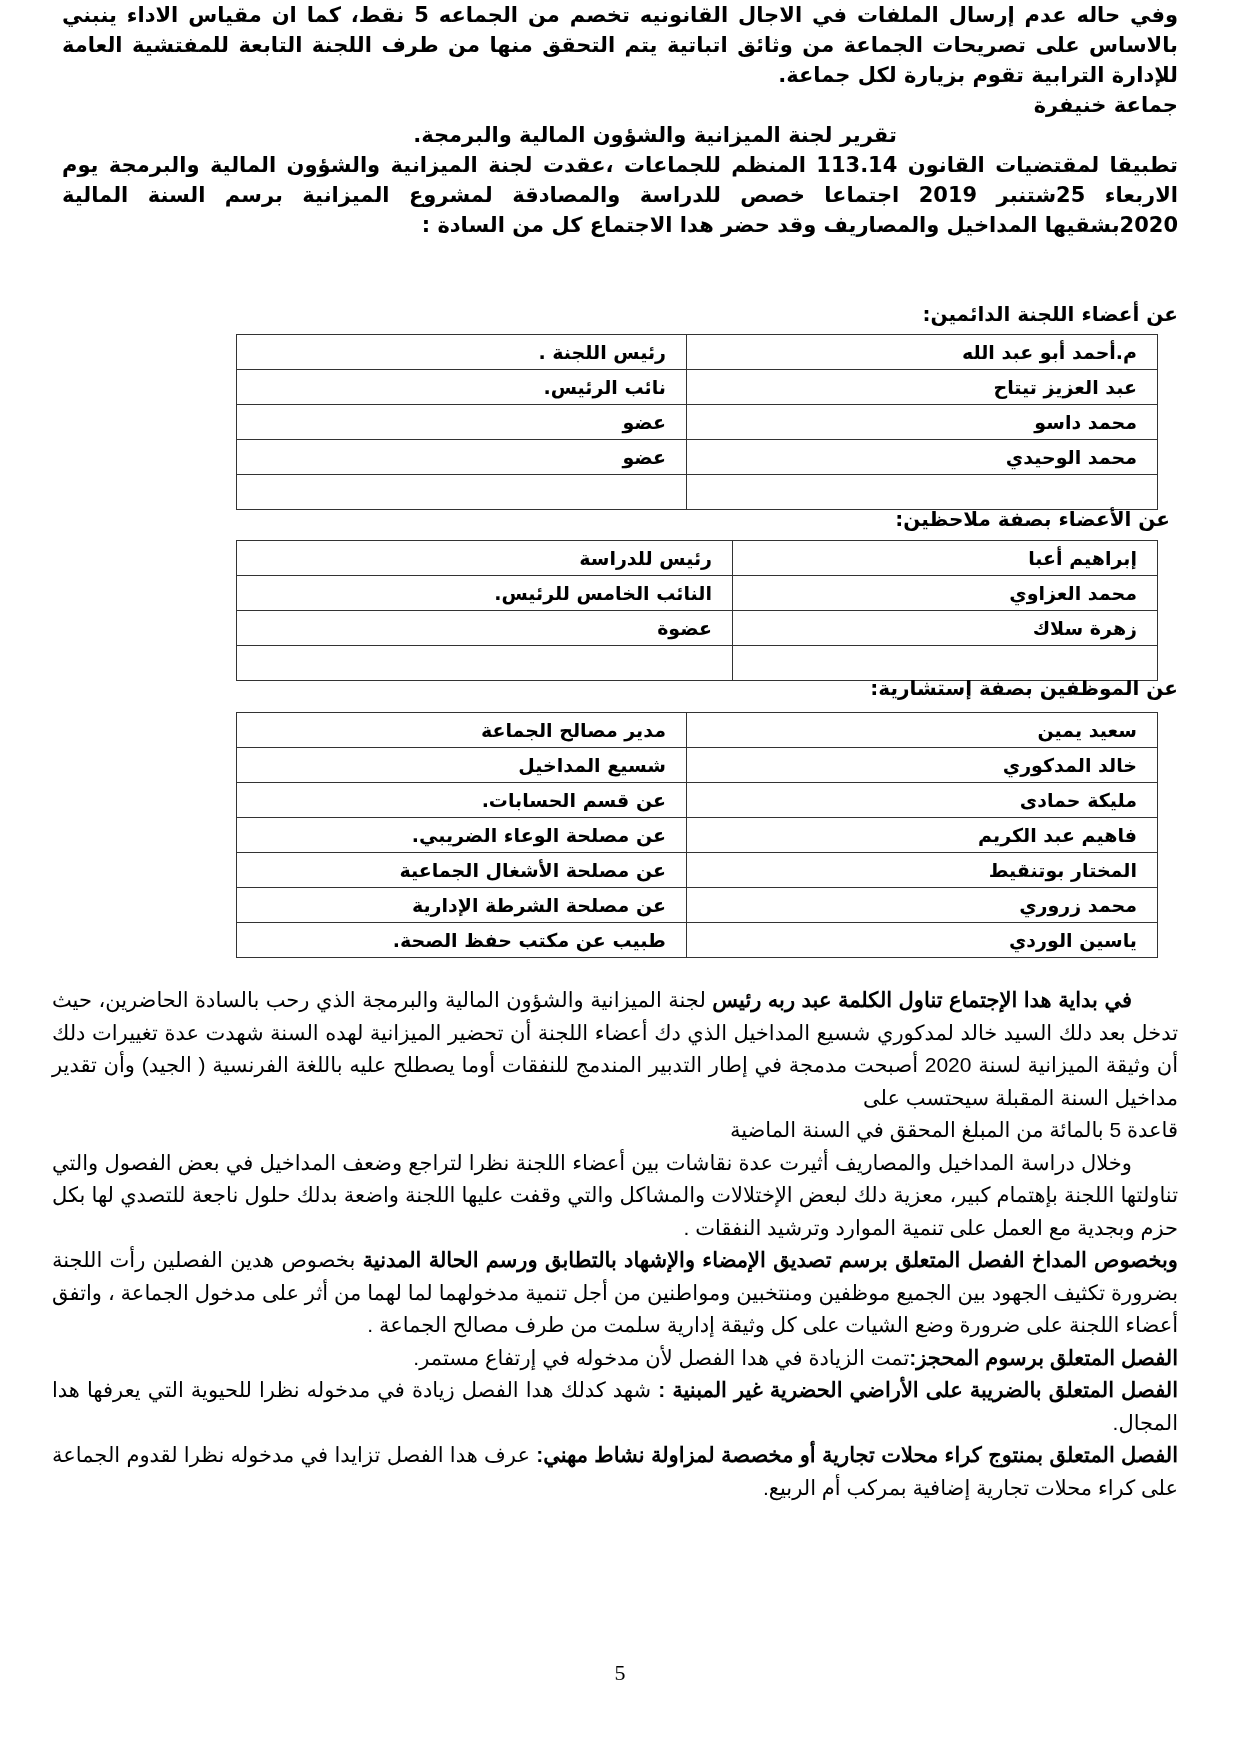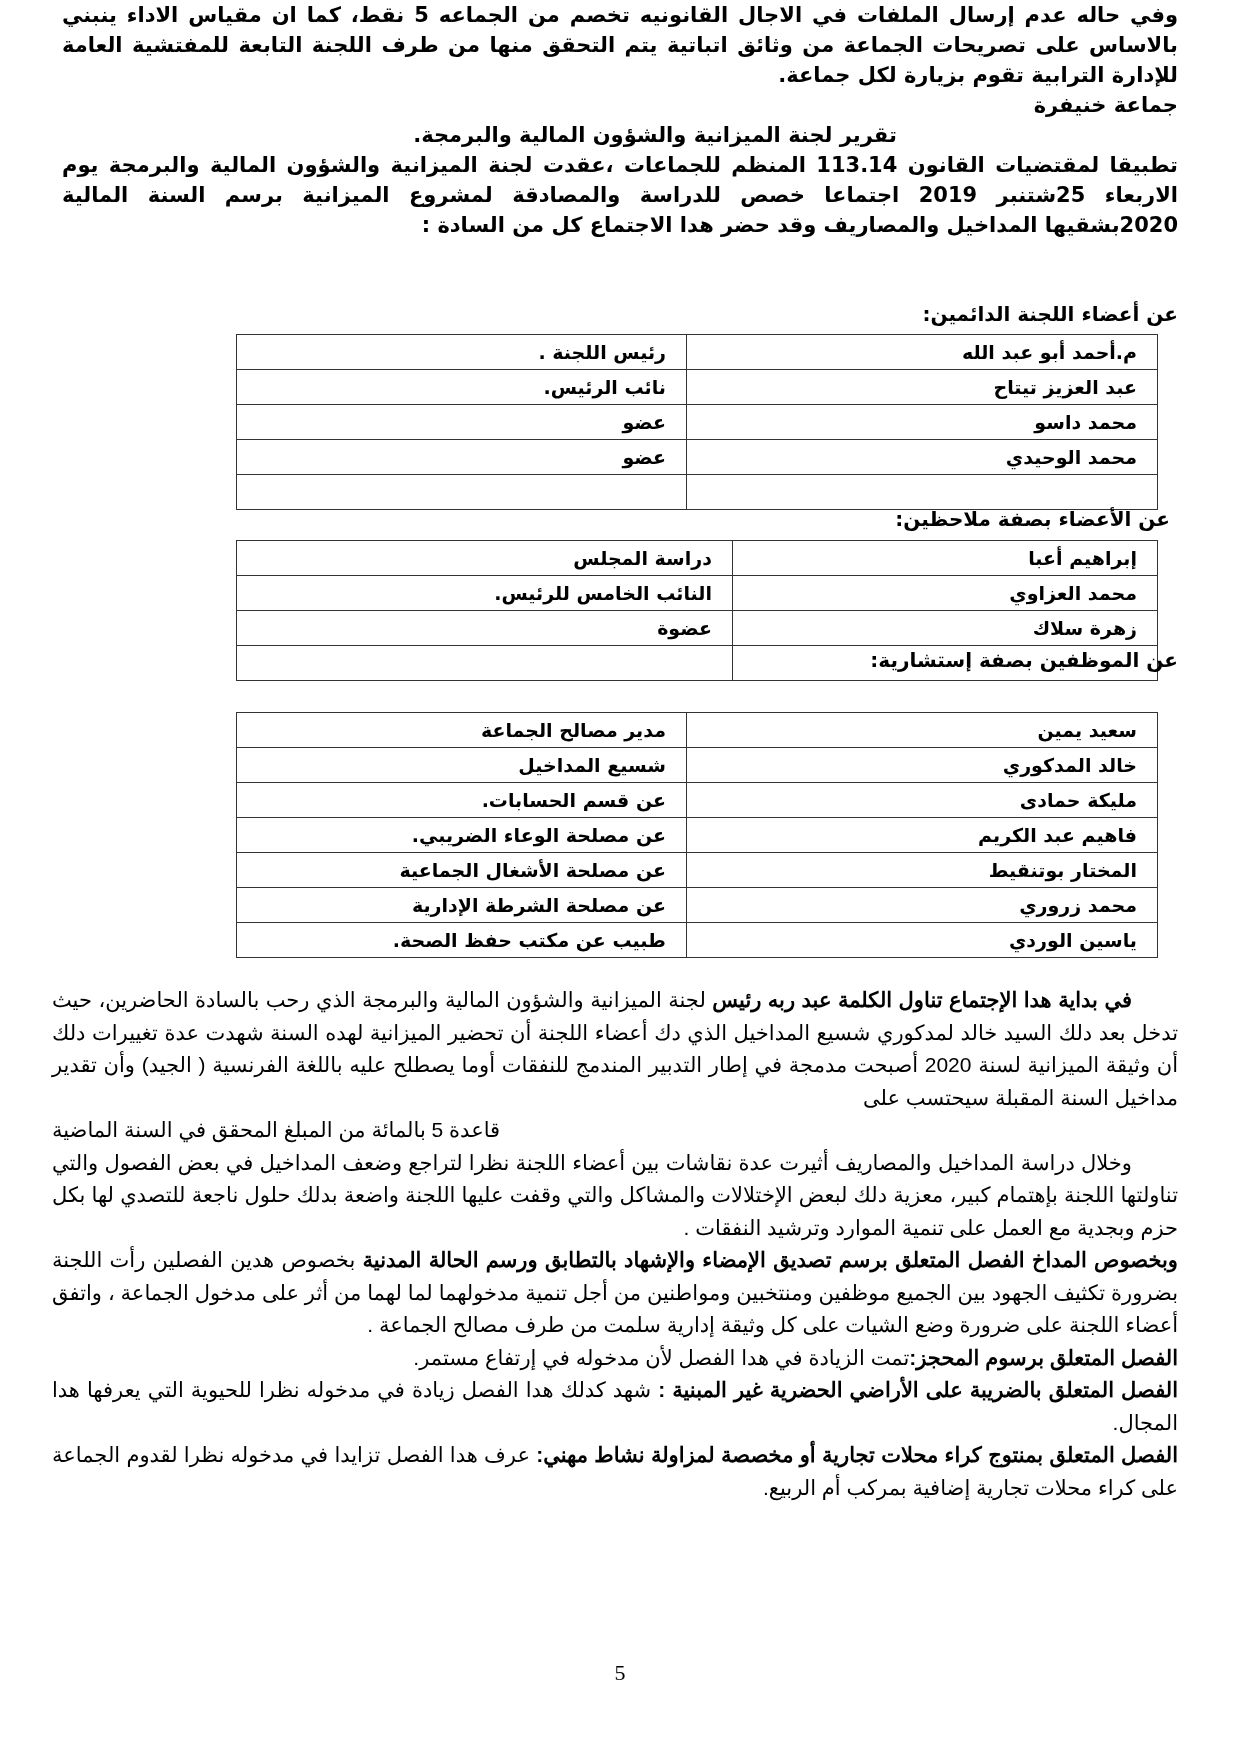--- a/index.html
+++ b/index.html
@@ -14,21 +14,21 @@
   table.members td { border:1.5px solid #333; padding:2px 20px; height:30px; text-align:right; vertical-align:middle; }
   .t1 { top:334px; left:236px; width:922px; }
   .t1 td.c1 { width:430px; }
   .t2 { top:540px; left:236px; width:922px; }
   .t2 td.c1 { width:384px; }
   .t3 { top:712px; left:236px; width:922px; }
   .t3 td.c1 { width:430px; }
   .body-text { position:absolute; left:52px; right:62px; direction:rtl; text-align:justify; font-family:"Liberation Sans", sans-serif; font-size:21px; line-height:32.5px; }
   .body-text p { margin:0; }
   .body-text b { font-weight:bold; }
-  .center { text-align:left; }
+  .center { text-align:right; }
   .indent { text-indent:46px; }
   .page-num { position:absolute; top:1660px; left:0; width:1240px; text-align:center; font-family:"Liberation Serif", serif; font-size:22px; }
 </style>
 </head>
 <body>
 
 <div class="page">
 
   <div class="blk intro rtl">
     <p>وفي حاله عدم إرسال الملفات في الاجال القانونيه تخصم من الجماعه 5 نقط، كما ان مقياس الاداء ينبني بالاساس على تصريحات الجماعة من وثائق اتباتية يتم التحقق منها من طرف اللجنة التابعة للمفتشية العامة للإدارة الترابية تقوم بزيارة لكل جماعة.</p>
@@ -61,38 +61,38 @@
           <td></td>
         </tr>
   </tbody>
     </table>
 
   <div class="sec-label rtl" style="top:505px; right:70px;">عن الأعضاء بصفة ملاحظين:</div>
   <table class="members t2">
     <tbody>
         <tr>
           <td class="c1">إبراهيم أعبا</td>
-          <td>دراسة المجلس</td>
+          <td>رئيس للدراسة</td>
         </tr>
     <tr>
           <td class="c1">محمد العزاوي</td>
           <td>النائب الخامس للرئيس.</td>
         </tr>
     <tr>
           <td class="c1">زهرة سلاك</td>
           <td>عضوة</td>
         </tr>
     <tr>
           <td class="c1"></td>
           <td></td>
         </tr>
   </tbody>
     </table>
 
-  <div class="sec-label rtl" style="top:646px;">عن الموظفين بصفة إستشارية:</div>
+  <div class="sec-label rtl" style="top:674px;">عن الموظفين بصفة إستشارية:</div>
   <table class="members t3">
     <tbody>
         <tr>
           <td class="c1">سعيد يمين</td>
           <td>مدير مصالح الجماعة</td>
         </tr>
     <tr>
           <td class="c1">خالد المدكوري</td>
           <td>شسيع المداخيل</td>
         </tr>

